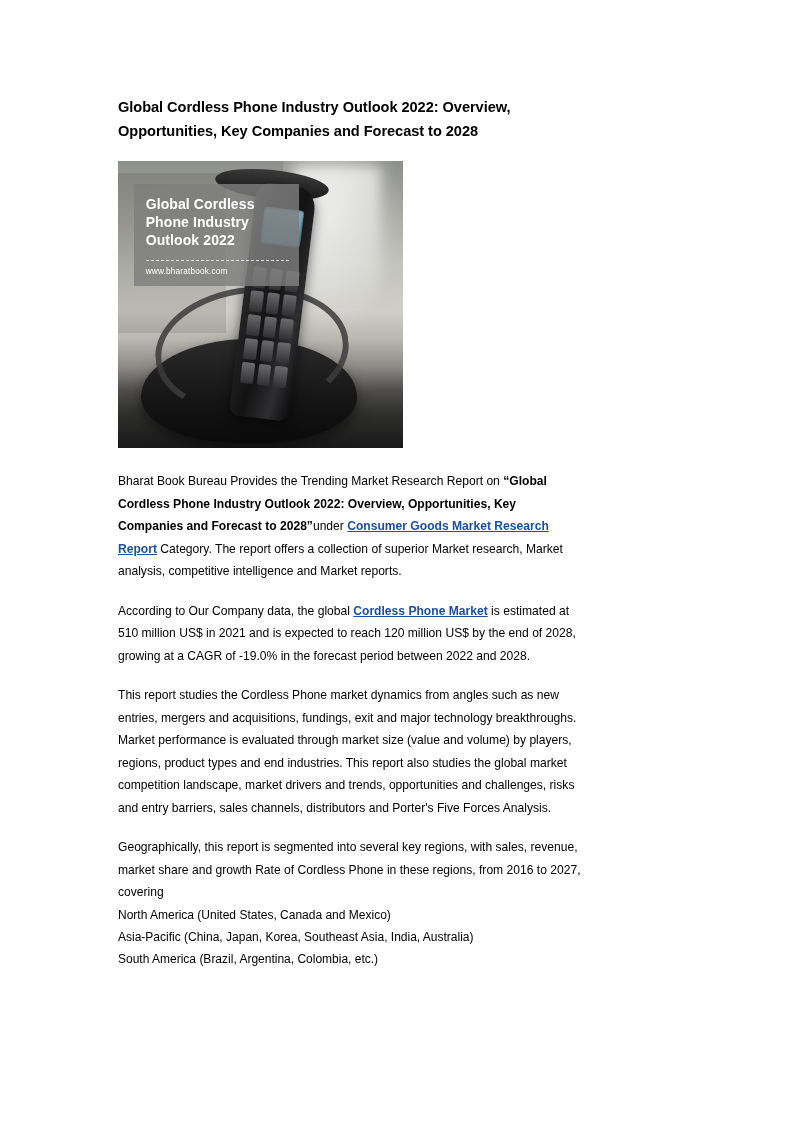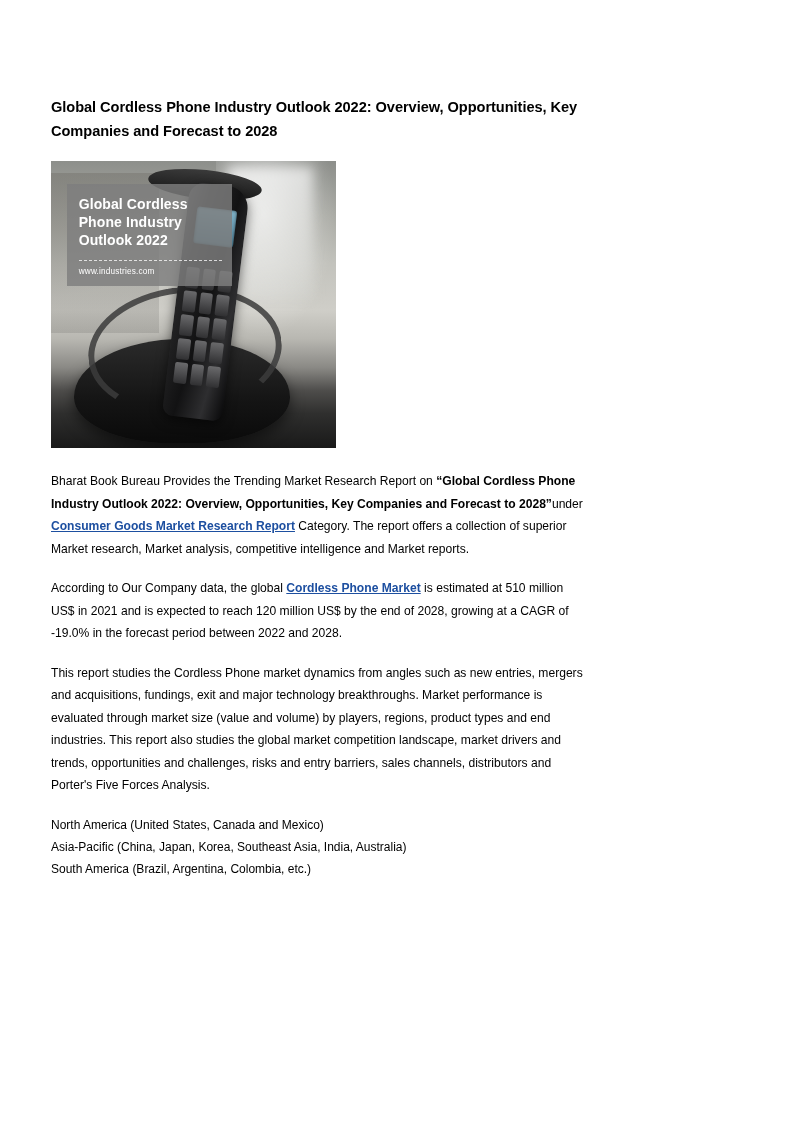--- a/index.html
+++ b/index.html
@@ -12,21 +12,21 @@
     height: 1123px;
     font-family: "Liberation Sans", sans-serif;
     color: #000000;
     position: relative;
     overflow: hidden;
   }
   .page {
     width: 698px;
     height: 1123px;
     box-sizing: border-box;
-    padding: 96px 115px 60px 51px;
+    padding: 96px 115px 60px 118px;
     position: relative;
   }
   .doc-title {
     font-size: 14.6px;
     font-weight: bold;
     line-height: 1.62;
     letter-spacing: -0.05px;
     margin: 0 0 18px 0;
     max-width: 565px;
   }
@@ -224,34 +224,35 @@
         <span></span>
           <span></span>
           <span></span>
       </div>
     </div>
     <div class="cover-label">
       <div class="l1">Global Cordless</div>
       <div class="l2">Phone Industry</div>
       <div class="l3">Outlook 2022</div>
       <div class="cover-divider"></div>
-      <div class="cover-url">www.industries.com</div>
+      <div class="cover-url">www.bharatbook.com</div>
     </div>
   </div>
 
   <p class="body">
     <span>Bharat Book Bureau Provides the Trending Market Research Report on </span><b>“Global Cordless Phone Industry Outlook 2022: Overview, Opportunities, Key Companies and Forecast to 2028”</b><span>under </span><a class="link" href="#">Consumer Goods Market Research Report</a><span> Category. The report offers a collection of superior Market research, Market analysis, competitive intelligence and Market reports.</span>
   </p>
 
   <p class="body">
     <span>According to Our Company data, the global </span><a class="link" href="#">Cordless Phone Market</a><span> is estimated at 510 million US$ in 2021 and is expected to reach 120 million US$ by the end of 2028, growing at a CAGR of -19.0% in the forecast period between 2022 and 2028.</span>
   </p>
 
   <p class="body">This report studies the Cordless Phone market dynamics from angles such as new entries, mergers and acquisitions, fundings, exit and major technology breakthroughs. Market performance is evaluated through market size (value and volume) by players, regions, product types and end industries. This report also studies the global market competition landscape, market drivers and trends, opportunities and challenges, risks and entry barriers, sales channels, distributors and Porter's Five Forces Analysis.</p>
 
+  <p class="body tight">Geographically, this report is segmented into several key regions, with sales, revenue, market share and growth Rate of Cordless Phone in these regions, from 2016 to 2027, covering</p>
 
   <div class="region-list">
     <div>North America (United States, Canada and Mexico)</div>
     <div>Asia-Pacific (China, Japan, Korea, Southeast Asia, India, Australia)</div>
     <div>South America (Brazil, Argentina, Colombia, etc.)</div>
   </div>
 
 </div>
 
 </body></html>

